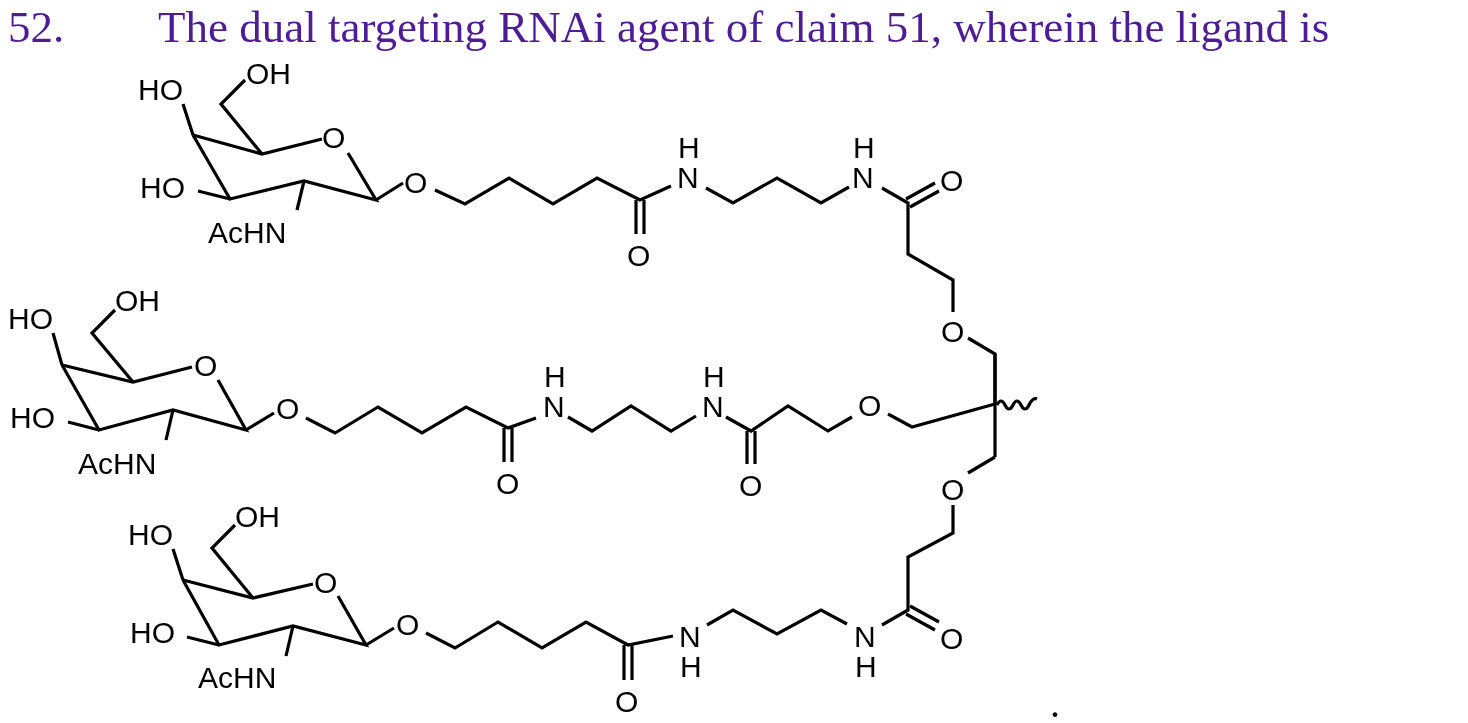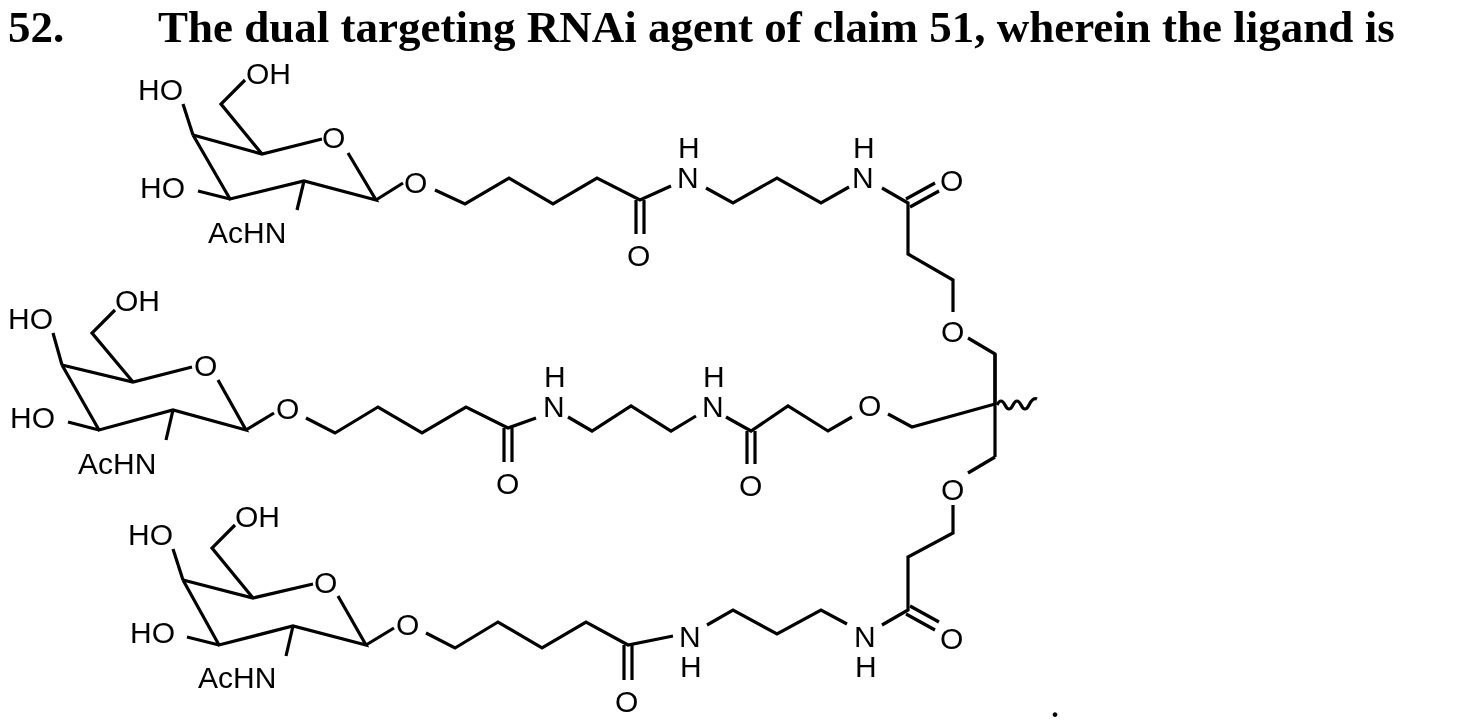--- a/index.html
+++ b/index.html
@@ -1,20 +1,20 @@
 <!DOCTYPE html>
 <html><head>
 <meta charset="utf-8">
 <style>
   html, body { margin: 0; padding: 0; background: #ffffff; }
   body { width: 1468px; height: 723px; position: relative; overflow: hidden; }
   .claim-line {
     position: absolute; left: 8px; top: 2px;
     font-family: "Liberation Serif", "DejaVu Serif", serif;
-    font-size: 45px; line-height: 50px; color: #000000; white-space: nowrap; font-weight: bold;
+    font-size: 45px; line-height: 50px; color: #4c1d95; white-space: nowrap;
   }
   .claim-number { display: inline-block; width: 150px; }
   .structure { position: absolute; left: 0; top: 0; }
   .structure line, .structure polyline, .structure path {
     stroke: #000; stroke-width: 3.2; fill: none; stroke-linecap: butt; stroke-linejoin: miter;
   }
   .structure text {
     font-family: "Liberation Sans", "DejaVu Sans", sans-serif;
     font-size: 30px; fill: #000;
   }

